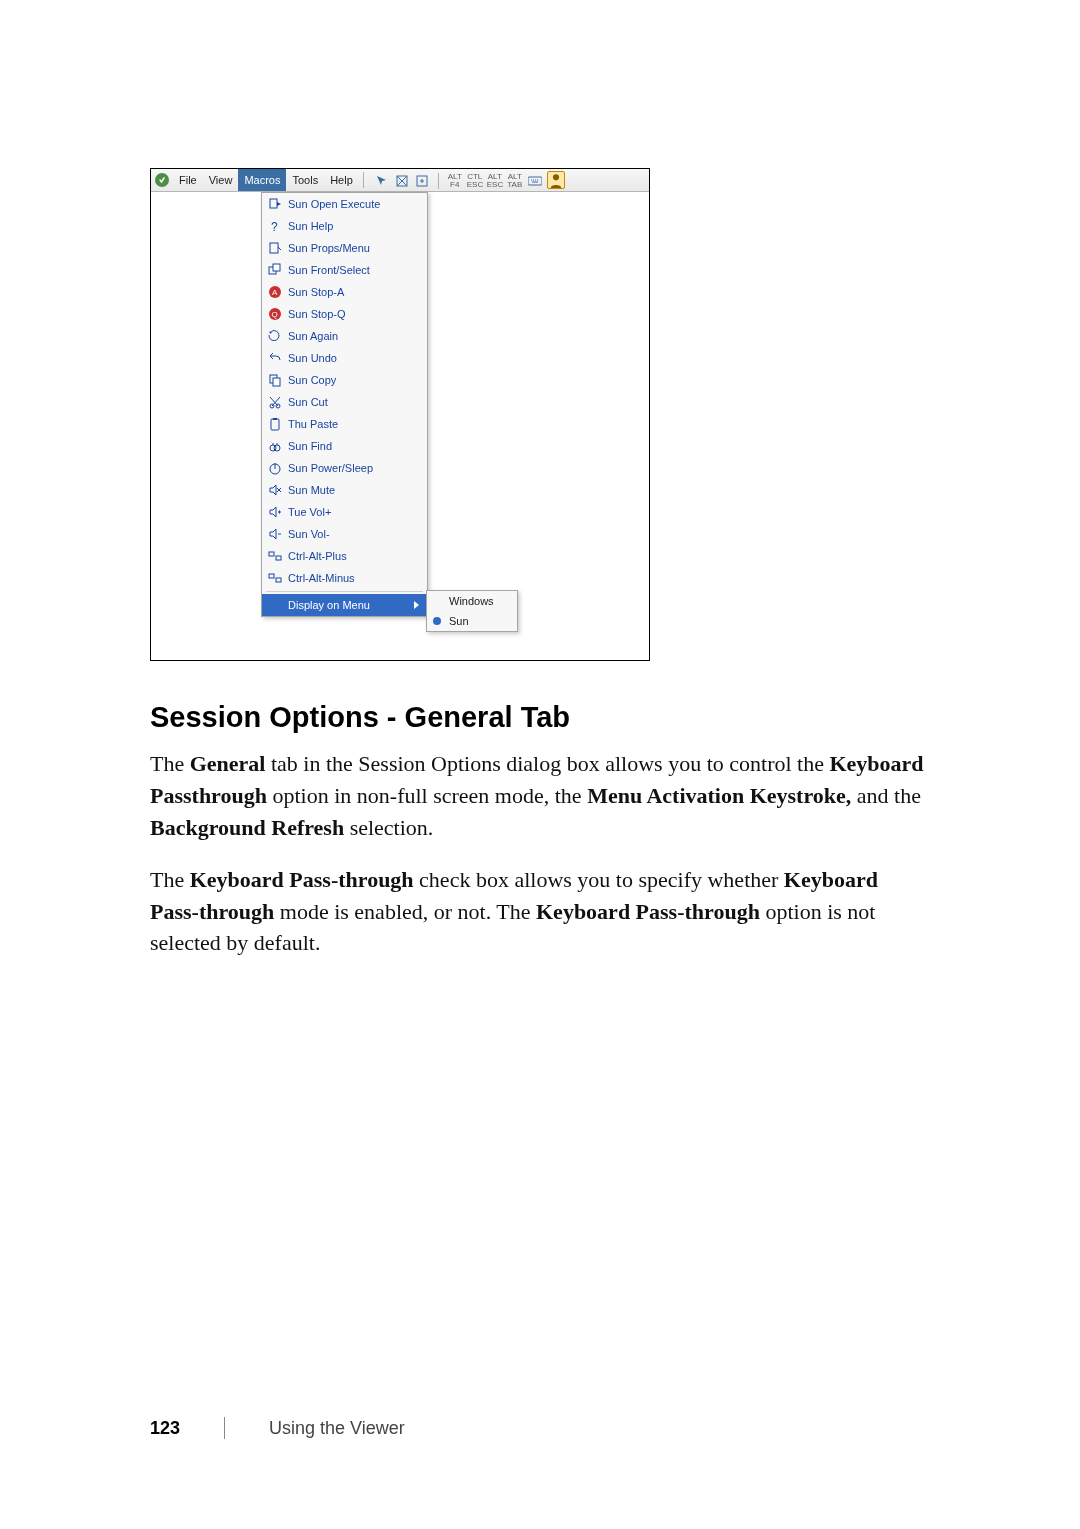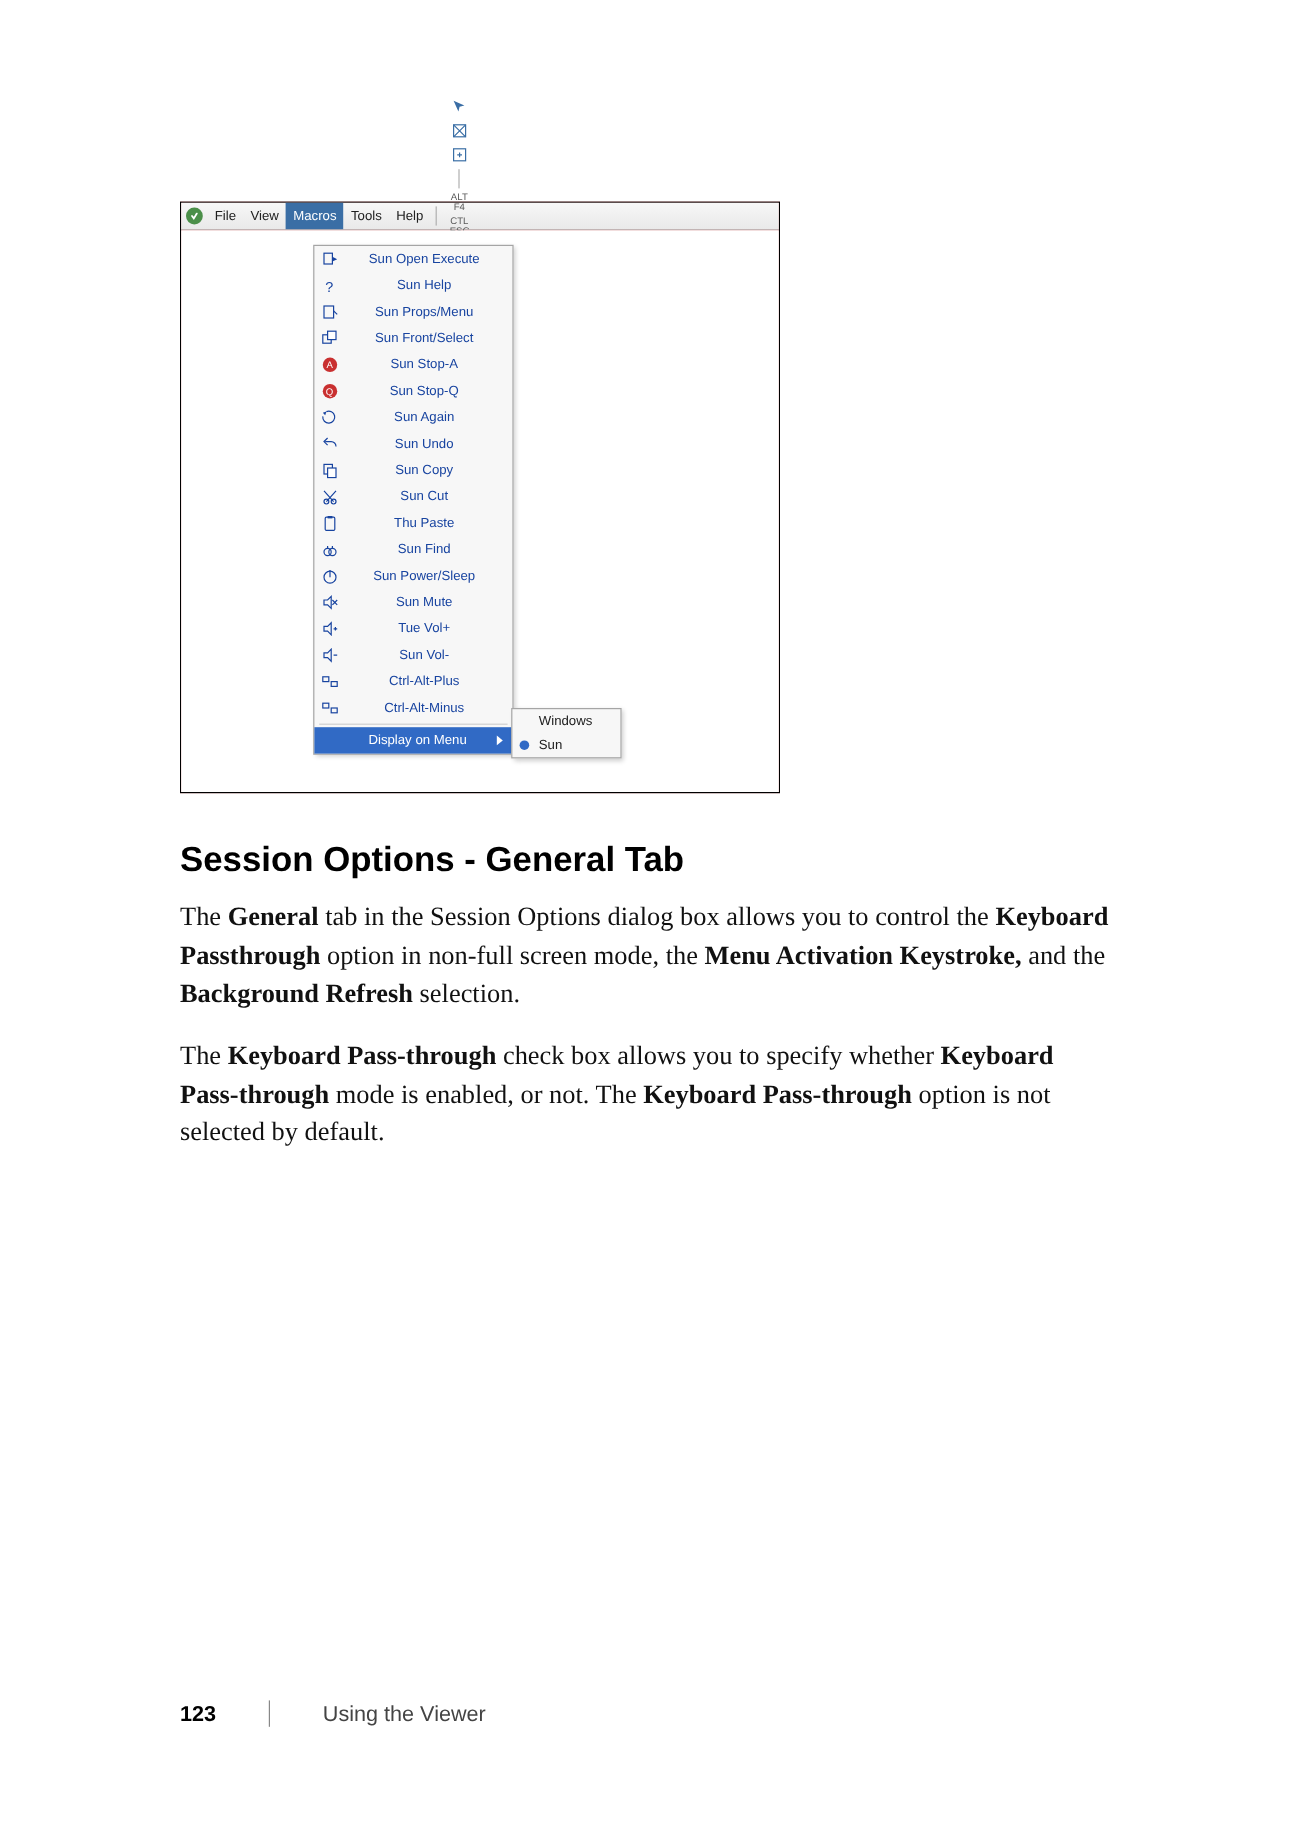--- a/index.html
+++ b/index.html
@@ -55,24 +55,23 @@
     height: 14px;
     border-radius: 50%;
     background: #4b8f49;
     margin: 0 4px 0 4px;
     display:flex;align-items:center;justify-content:center;
   }
   .menubar .badge svg { width: 10px; height: 10px; }
   .toolbar-sep { width:1px; height:16px; background:#b0b0b0; margin:0 4px; }
   .toolbar-right {
     display: flex;
-    align-items: center;
+    align-items: flex-end;
     gap: 4px;
     padding-left: 6px;
-    flex-direction: column;
   }
   .tb-ico {
     width: 16px;
     height: 16px;
     display: flex;
     align-items: center;
     justify-content: center;
     color: #3a6ea5;
   }
   .tb-ico svg, .mm-ico svg { width: 14px; height: 14px; }
@@ -95,28 +94,27 @@
 
   .window-body {
     position: relative;
     height: 468px;
     background: #fff;
   }
 
   .macro-menu {
     position: absolute;
     left: 110px;
-    top: 12px;
+    top: 0;
     width: 165px;
     background: #f7f7f7;
     border: 1px solid #a5a5a5;
     box-shadow: 2px 2px 4px rgba(0,0,0,.2);
     font-size: 11px;
     color: #1844a0;
-    text-align: center;
   }
   .macro-menu .mm-row {
     display: flex;
     align-items: center;
     height: 22px;
     padding: 0 8px 0 6px;
     gap: 6px;
   }
   .macro-menu .mm-row.hover {
     background: #316ac5;

